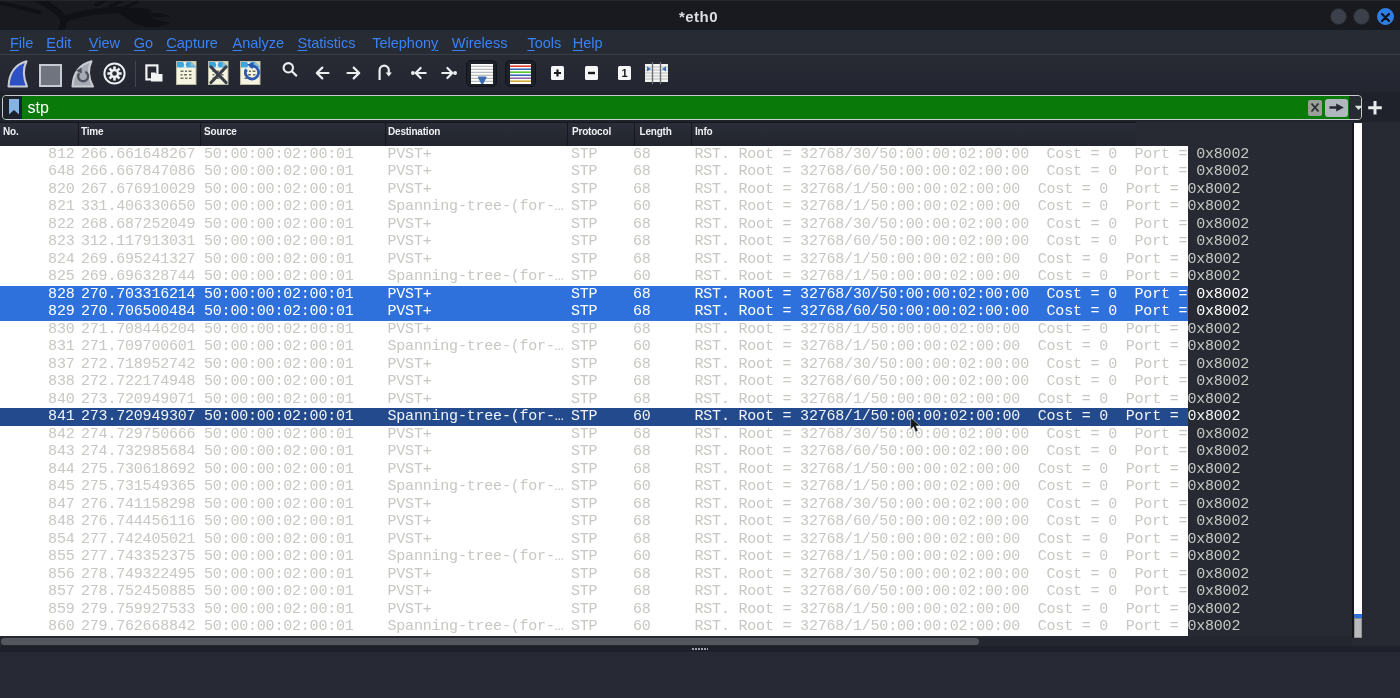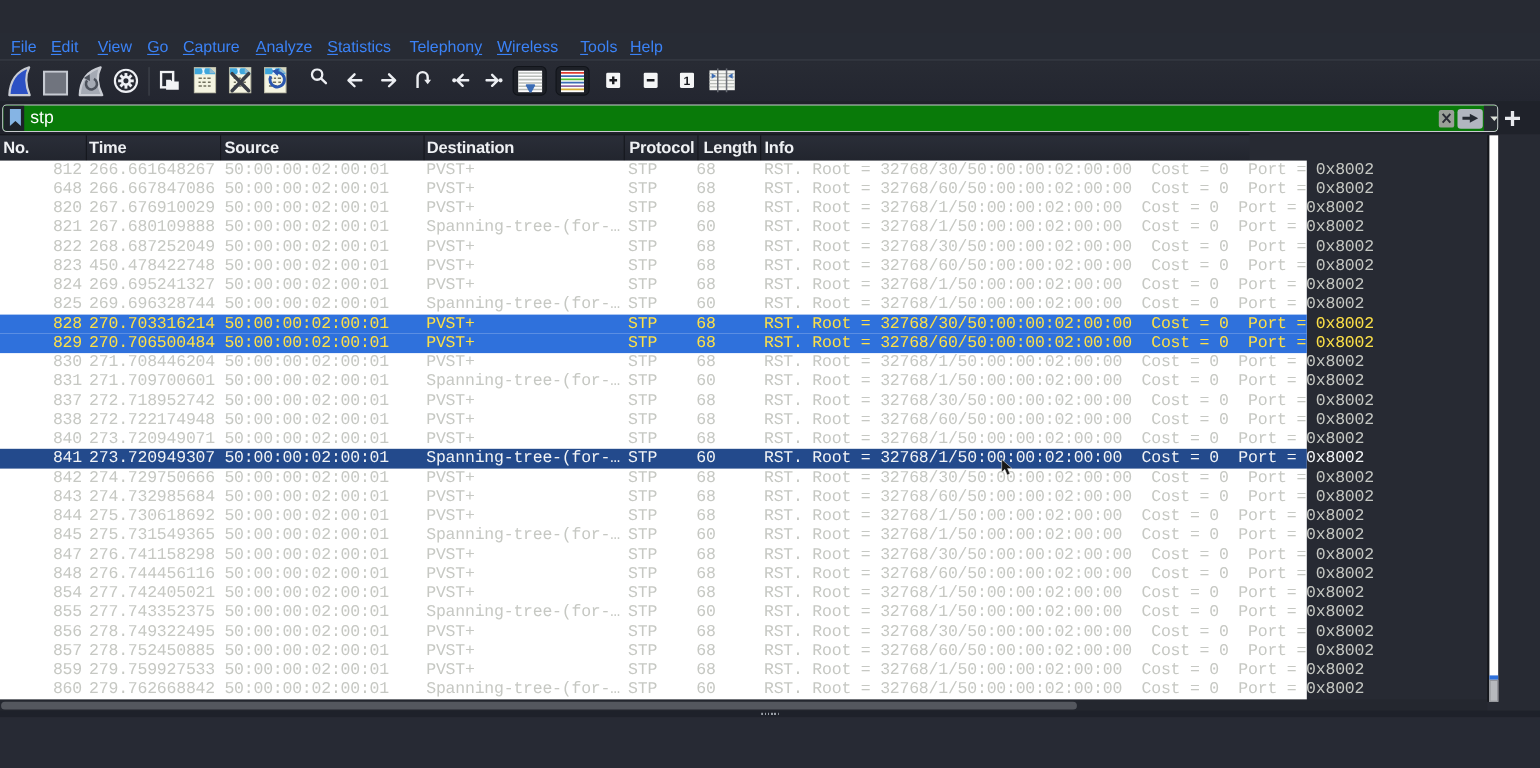--- a/index.html
+++ b/index.html
@@ -38,37 +38,37 @@
 #fxbtn { position:absolute; left:1304.5px; top:3.5px; width:14.5px; height:16px;
   background:#9aa098; border-radius:2px; }
 #fgo { position:absolute; left:1321.5px; top:2.5px; width:23.5px; height:18px;
   background:#b2b6bf; border-radius:3px; }
 #fdk { position:absolute; left:1346px; top:0; width:14px; height:23px; background:#262a32; }
 #fplus { position:absolute; left:1364px; top:0.5px; }
 
 
 #phead { left:0; top:122px; width:1136px; height:23.5px;
   background:linear-gradient(#2a2e38,#22252e);
-  border-top:1px solid #15171d; color:#eef0f3; font-size:15px; font-weight:bold;
+  border-top:1px solid #15171d; color:#eef0f3; font-size:10px; font-weight:bold;
   letter-spacing:-0.2px; }
 #phead i { position:absolute; top:3px; font-style:normal; }
 #phead b.sep { position:absolute; top:0; width:1px; height:23.5px; background:#15171d; }
 #plist { left:0; top:145.5px; width:1188px; height:490px; background:#fff;
   font-family:"Liberation Mono", monospace; font-size:15px; color:#c6c8c3;
   letter-spacing:-0.2px; }
 #plist > div { position:relative; height:17.5px; line-height:17.5px; }
 #plist i { position:absolute; font-style:normal; top:0; white-space:pre; }
 .c1 { left:0; width:74.5px; text-align:right; }
 .c2 { left:81px; }
 .c3 { left:204px; }
 .c4 { left:387.5px; }
 .c5 { left:571px; }
 .c6 { left:633px; width:55.5px; text-align:left; }
 .c7 { left:694.5px; }
-#plist .sel { background:#2f71dc; color:#fde047; }
+#plist .sel { background:#2f71dc; color:#ffffff; }
 #plist .dsel { background:#234a8c; color:#f2f4f6; }
 
 
 #vsb { left:1352px; top:123px; width:10px; height:514.5px; background:#14161b; }
 #vsbt { position:absolute; left:1.5px; top:0; width:8px; height:514.5px; background:#fff; }
 #vsbblue { position:absolute; left:1.5px; top:491px; width:8px; height:4px; background:#2f71dc; }
 #vsbth { position:absolute; left:1.5px; top:495px; width:8px; height:19.5px;
   background:#b7b9bd; border:1px solid #8f9196; }
 
 
@@ -76,20 +76,40 @@
 #hthumb { position:absolute; left:1px; top:2.5px; width:978px; height:7px;
   background:#54575e; border-radius:3.5px; }
 #splitter { left:0; top:645.5px; width:1400px; height:6px; background:#1e212a; }
 #dots { position:absolute; left:692px; top:2px; width:16px; height:2px;
   background:repeating-linear-gradient(90deg,#9aa0a8 0,#9aa0a8 1.5px,transparent 1.5px,transparent 3px); }
 #bottom { left:0; top:651.5px; width:1400px; height:46.5px; background:#272a34; }
 </style></head>
 <body>
 <div id="app">
 
+<div id="title" class="abs">
+  <svg class="abs" style="left:0;top:0" width="560" height="30" viewBox="0 0 560 30">
+    <g fill="none" stroke="#0f1116" stroke-linecap="round" transform="translate(-8,-1) scale(1.13)">
+      <path d="M-4,1 C12,3 28,7 42,11" stroke-width="3.6"></path>
+      <path d="M37,-3 C50,5 61,10 63,17 C64.5,23 61,28 58,32" stroke-width="6"></path>
+      <path d="M63,17.5 C74,13 90,9.5 113,8.5" stroke-width="5.5"></path>
+      <path d="M92,4.5 L104,-1.5" stroke-width="3"></path>
+      <path d="M104,6 L116,0" stroke-width="3"></path>
+      <path d="M115,8 L128,2" stroke-width="3"></path>
+    </g>
+    <path d="M111,9 C119,6.5 128,6 136,7.5 L139,8.5 L142,10.5 L136.5,11.5 L149,11.5 L158,14.5 L148,15.5 L137,14.5 L158,20.5 L151,22.5 C139,25.5 128,23 121,17.5 C116,14 112,11.5 111,9 Z" fill="#0f1116" transform="translate(-8,-1) scale(1.13)"></path>
+  </svg>
+  <div class="t">*eth0</div>
+  <div class="winbtn" style="left:1330px"></div>
+  <div class="winbtn" style="left:1353px"></div>
+  <div class="winbtn" id="close" style="left:1376.5px"></div>
+  <svg class="abs" style="left:1381px;top:11.5px" width="9" height="9" viewBox="0 0 9 9">
+    <path d="M1,1 L8,8 M8,1 L1,8" stroke="#10131a" stroke-width="2.2" stroke-linecap="round"></path>
+  </svg>
+</div>
 
 <div id="menu" class="abs">
       <span style="left:10px"><u>F</u>ile</span>
       <span style="left:46.3px"><u>E</u>dit</span>
       <span style="left:88.8px"><u>V</u>iew</span>
       <span style="left:133.8px"><u>G</u>o</span>
       <span style="left:166.3px"><u>C</u>apture</span>
       <span style="left:232.5px"><u>A</u>nalyze</span>
       <span style="left:297.5px"><u>S</u>tatistics</span>
       <span style="left:372.2px">Telephon<u>y</u></span>
@@ -319,39 +339,39 @@
         <i class="c1">820</i>
         <i class="c2">267.676910029</i>
         <i class="c3">50:00:00:02:00:01</i>
         <i class="c4">PVST+</i>
         <i class="c5">STP</i>
         <i class="c6">68</i>
         <i class="c7">RST. Root = 32768/1/50:00:00:02:00:00  Cost = 0  Port = 0x8002</i>
       </div>
       <div>
         <i class="c1">821</i>
-        <i class="c2">267.680109888</i>
+        <i class="c2">331.406330650</i>
         <i class="c3">50:00:00:02:00:01</i>
         <i class="c4">Spanning-tree-(for-…</i>
         <i class="c5">STP</i>
         <i class="c6">60</i>
         <i class="c7">RST. Root = 32768/1/50:00:00:02:00:00  Cost = 0  Port = 0x8002</i>
       </div>
       <div>
         <i class="c1">822</i>
         <i class="c2">268.687252049</i>
         <i class="c3">50:00:00:02:00:01</i>
         <i class="c4">PVST+</i>
         <i class="c5">STP</i>
         <i class="c6">68</i>
         <i class="c7">RST. Root = 32768/30/50:00:00:02:00:00  Cost = 0  Port = 0x8002</i>
       </div>
       <div>
         <i class="c1">823</i>
-        <i class="c2">450.478422748</i>
+        <i class="c2">312.117913031</i>
         <i class="c3">50:00:00:02:00:01</i>
         <i class="c4">PVST+</i>
         <i class="c5">STP</i>
         <i class="c6">68</i>
         <i class="c7">RST. Root = 32768/60/50:00:00:02:00:00  Cost = 0  Port = 0x8002</i>
       </div>
       <div>
         <i class="c1">824</i>
         <i class="c2">269.695241327</i>
         <i class="c3">50:00:00:02:00:01</i>

